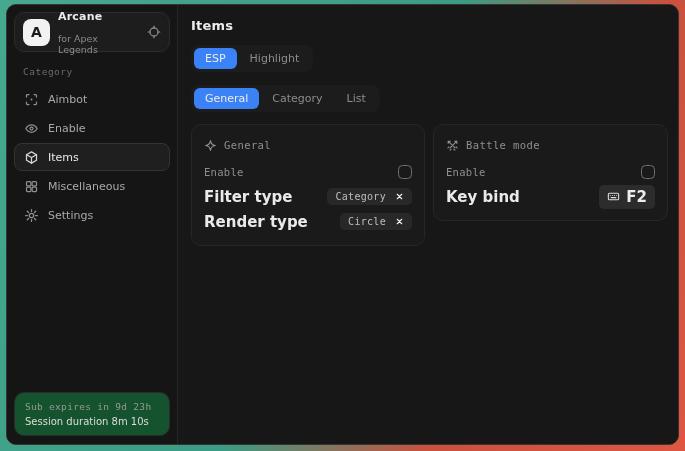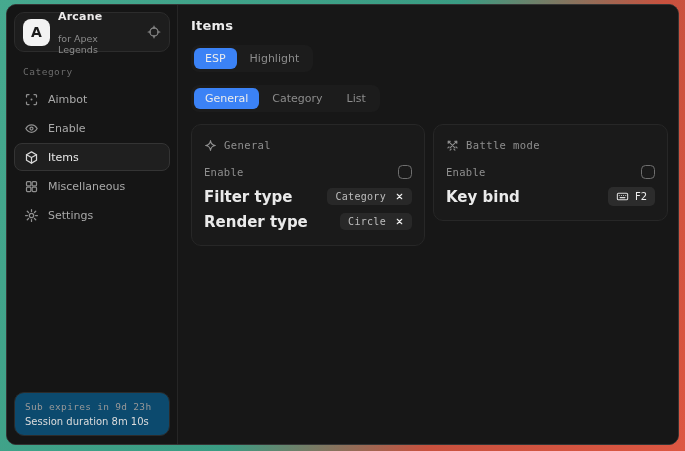--- a/index.html
+++ b/index.html
@@ -28,21 +28,21 @@
   .icon svg{ display:block; }
   .section-label{ font-family:"DejaVu Sans Mono", monospace; color:#6b6b6b; font-size:9.5px; letter-spacing:.5px; margin:14px 0 8px 9px; }
   .nav{ display:flex; flex-direction:column; gap:1px; }
   .nav-item{
     display:flex; align-items:center; gap:9px; height:28px; padding:0 9px;
     color:#a9a9a9; font-size:11px; border:1px solid transparent; border-radius:8px; cursor:pointer;
   }
   .nav-item.selected{ background:#1f1f1f; border-color:#343434; color:#e8e8e8; }
   .nav-item.selected .icon{ color:#d6d6d6; }
   .side-footer{
-    margin-top:auto; border:1px solid #2b2b2b; border-radius:10px; padding:8px 10px; background:#0c4a6e;
+    margin-top:auto; border:1px solid #2b2b2b; border-radius:10px; padding:8px 10px; background:#14532d;
     display:flex; flex-direction:column; gap:4px;
   }
   .footer-line1{ font-family:"DejaVu Sans Mono", monospace; color:#989898; font-size:9.5px; letter-spacing:.3px; }
   .footer-line2{ color:#dcdcdc; font-size:10px; }
   
   .main{ flex:1; background:#171717; border-left:1px solid #262626; padding:13px 12px 0 13px; display:flex; flex-direction:column; }
   .page-title{ color:#ececec; font-size:13px; font-weight:700; letter-spacing:.2px; }
   .tab-group{ display:inline-flex; align-self:flex-start; background:#1c1c1c; border-radius:8px; padding:3px; gap:2px; }
   .tab-group.mode{ margin-top:12px; }
   .tab-group.view{ margin-top:13px; }
@@ -58,21 +58,21 @@
   .row-label.dim{ font-family:"DejaVu Sans Mono", monospace; color:#8f8f8f; font-size:10.5px; letter-spacing:.3px; }
   .row-label.bright{ color:#eaeaea; font-size:15px; font-weight:600; }
   .checkbox{ width:14px; height:14px; border:1.5px solid #6f6f6f; border-radius:4.5px; background:transparent; cursor:pointer; }
   .chip{
     display:inline-flex; align-items:center; gap:9px; background:#282828; border-radius:5px;
     padding:3px 8px; cursor:pointer;
   }
   .chip-label{ font-family:"DejaVu Sans Mono", monospace; color:#bdbdbd; font-size:10px; letter-spacing:.3px; }
   .chip .close{ color:#ededed; }
   .keychip{ display:inline-flex; align-items:center; gap:6px; background:#2c2c2c; border-radius:5px; padding:3px 8px; cursor:pointer; }
-  .keychip-label{ color:#ededed; font-size:10px; font-weight:400; }
+  .keychip-label{ color:#ededed; font-size:15px; font-weight:700; }
 </style>
 </head>
 <body>
 
 <div class="desktop">
   <div class="window">
 
     <div class="sidebar">
 
       <div class="app-card">

